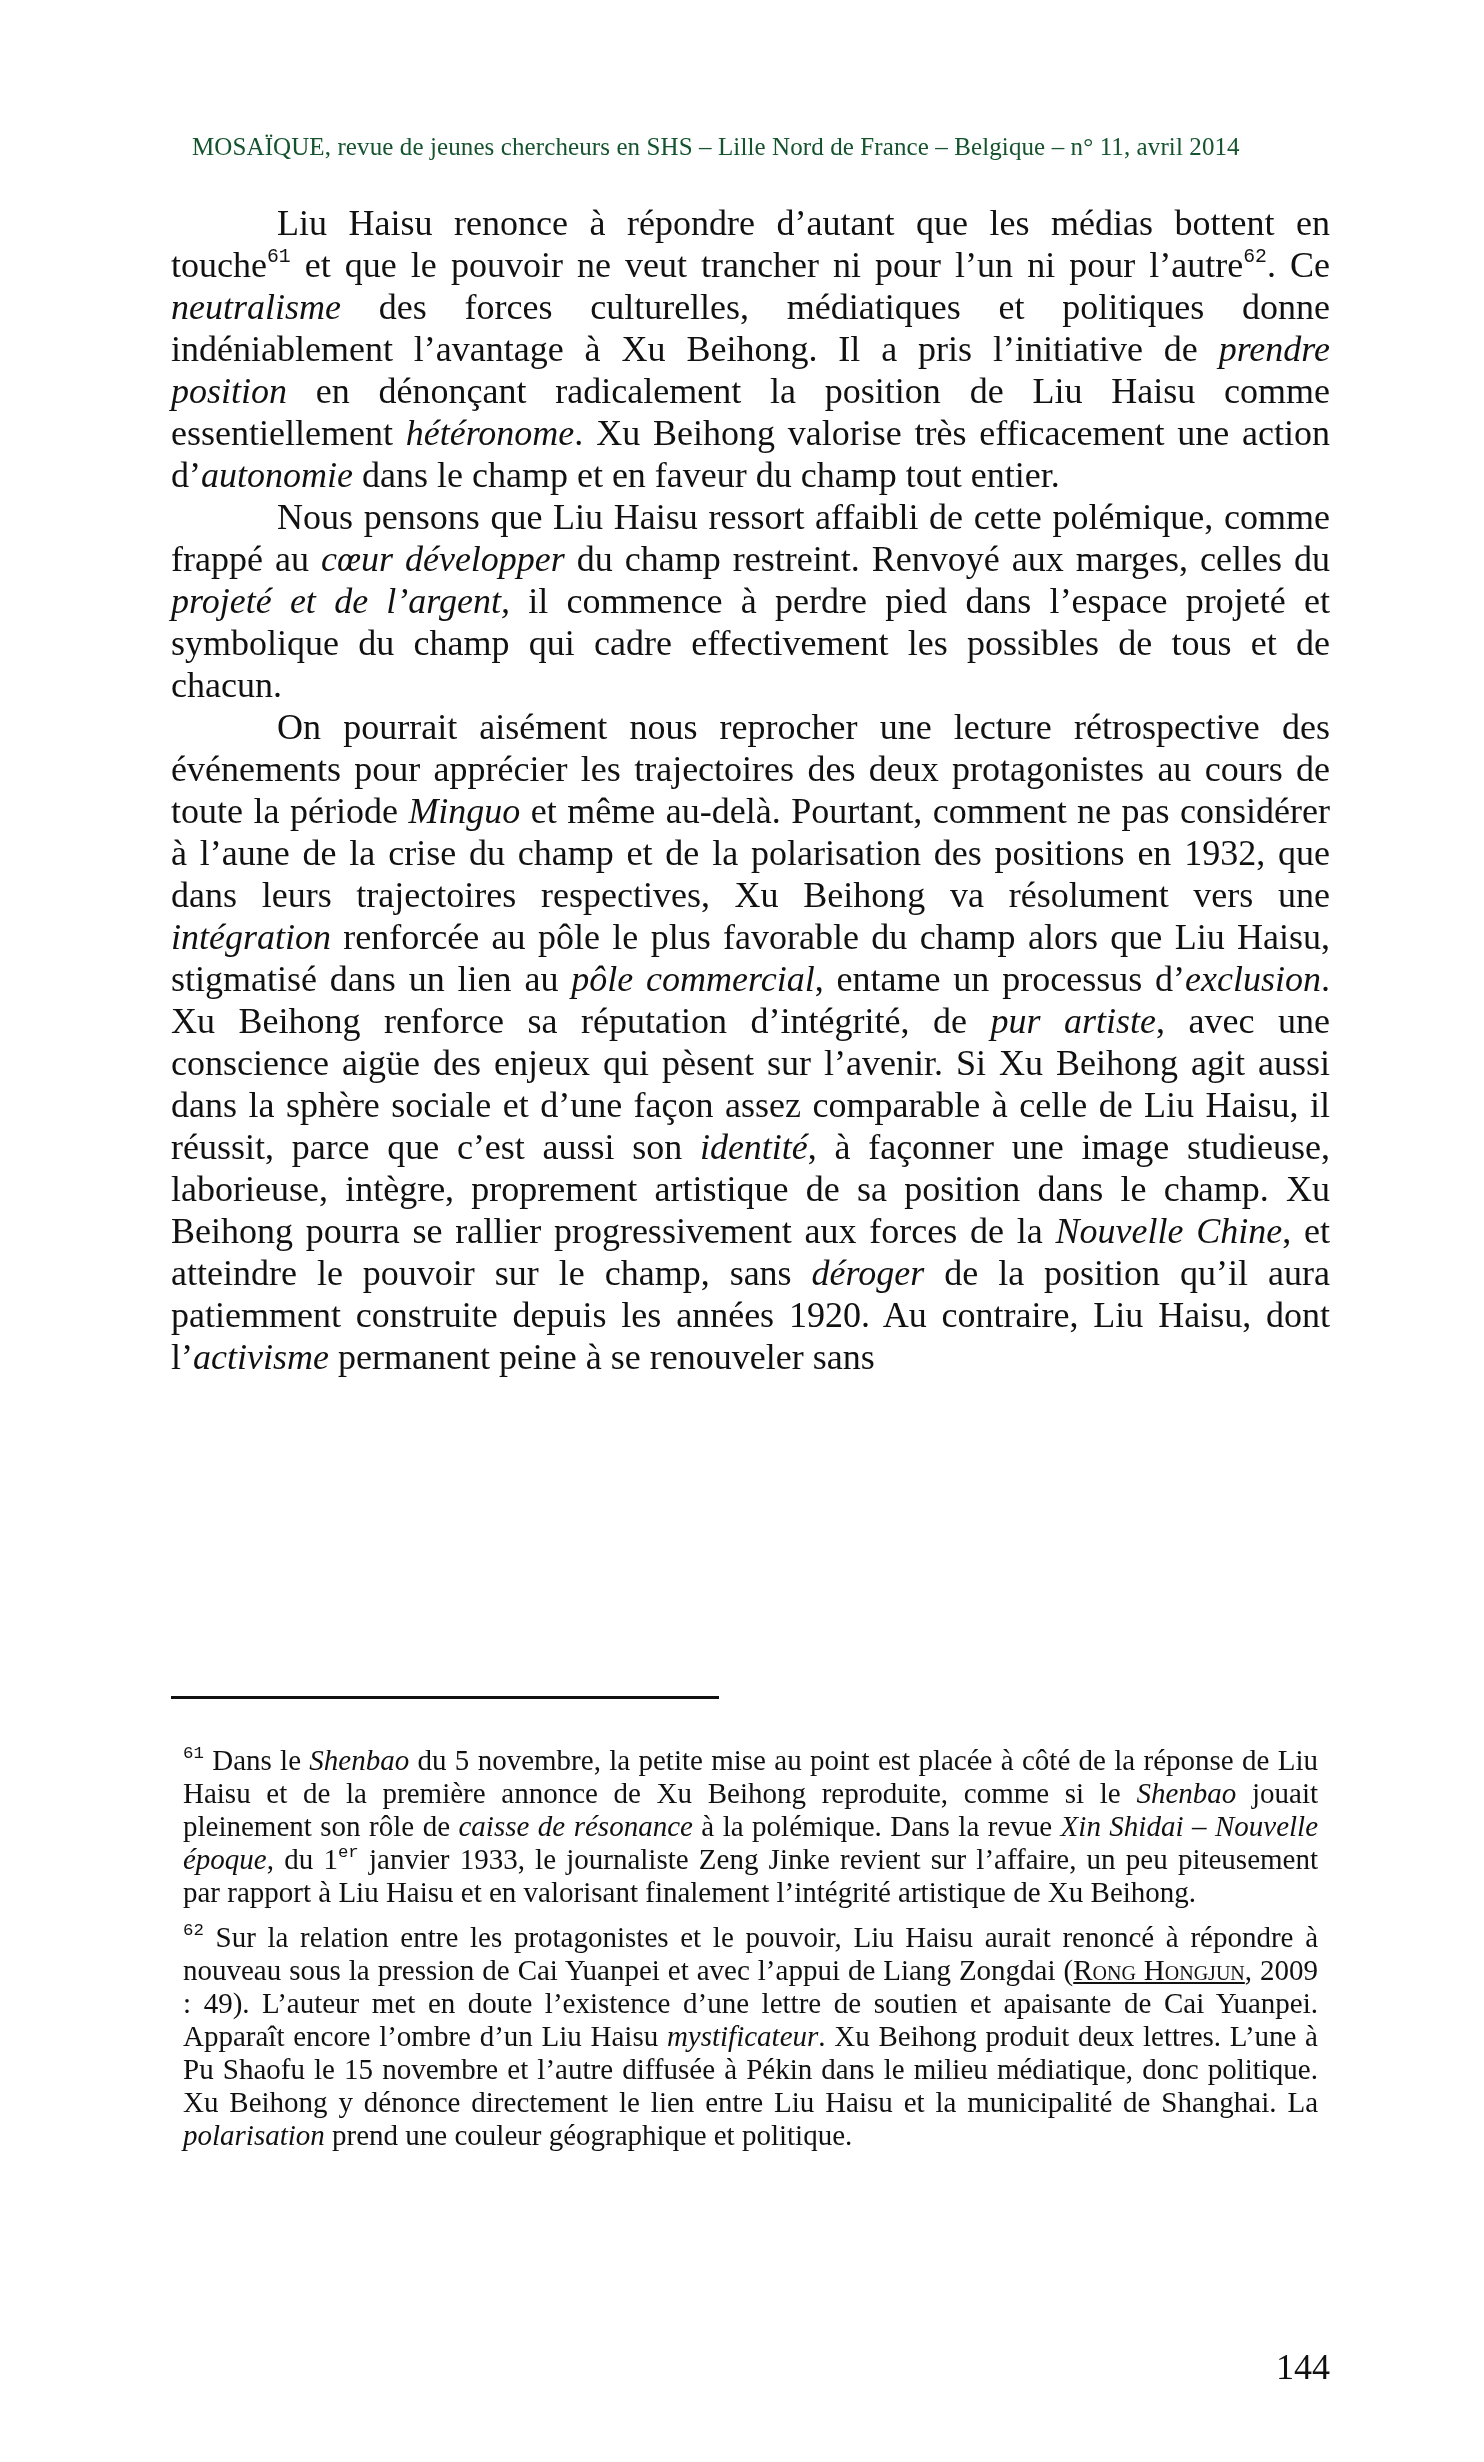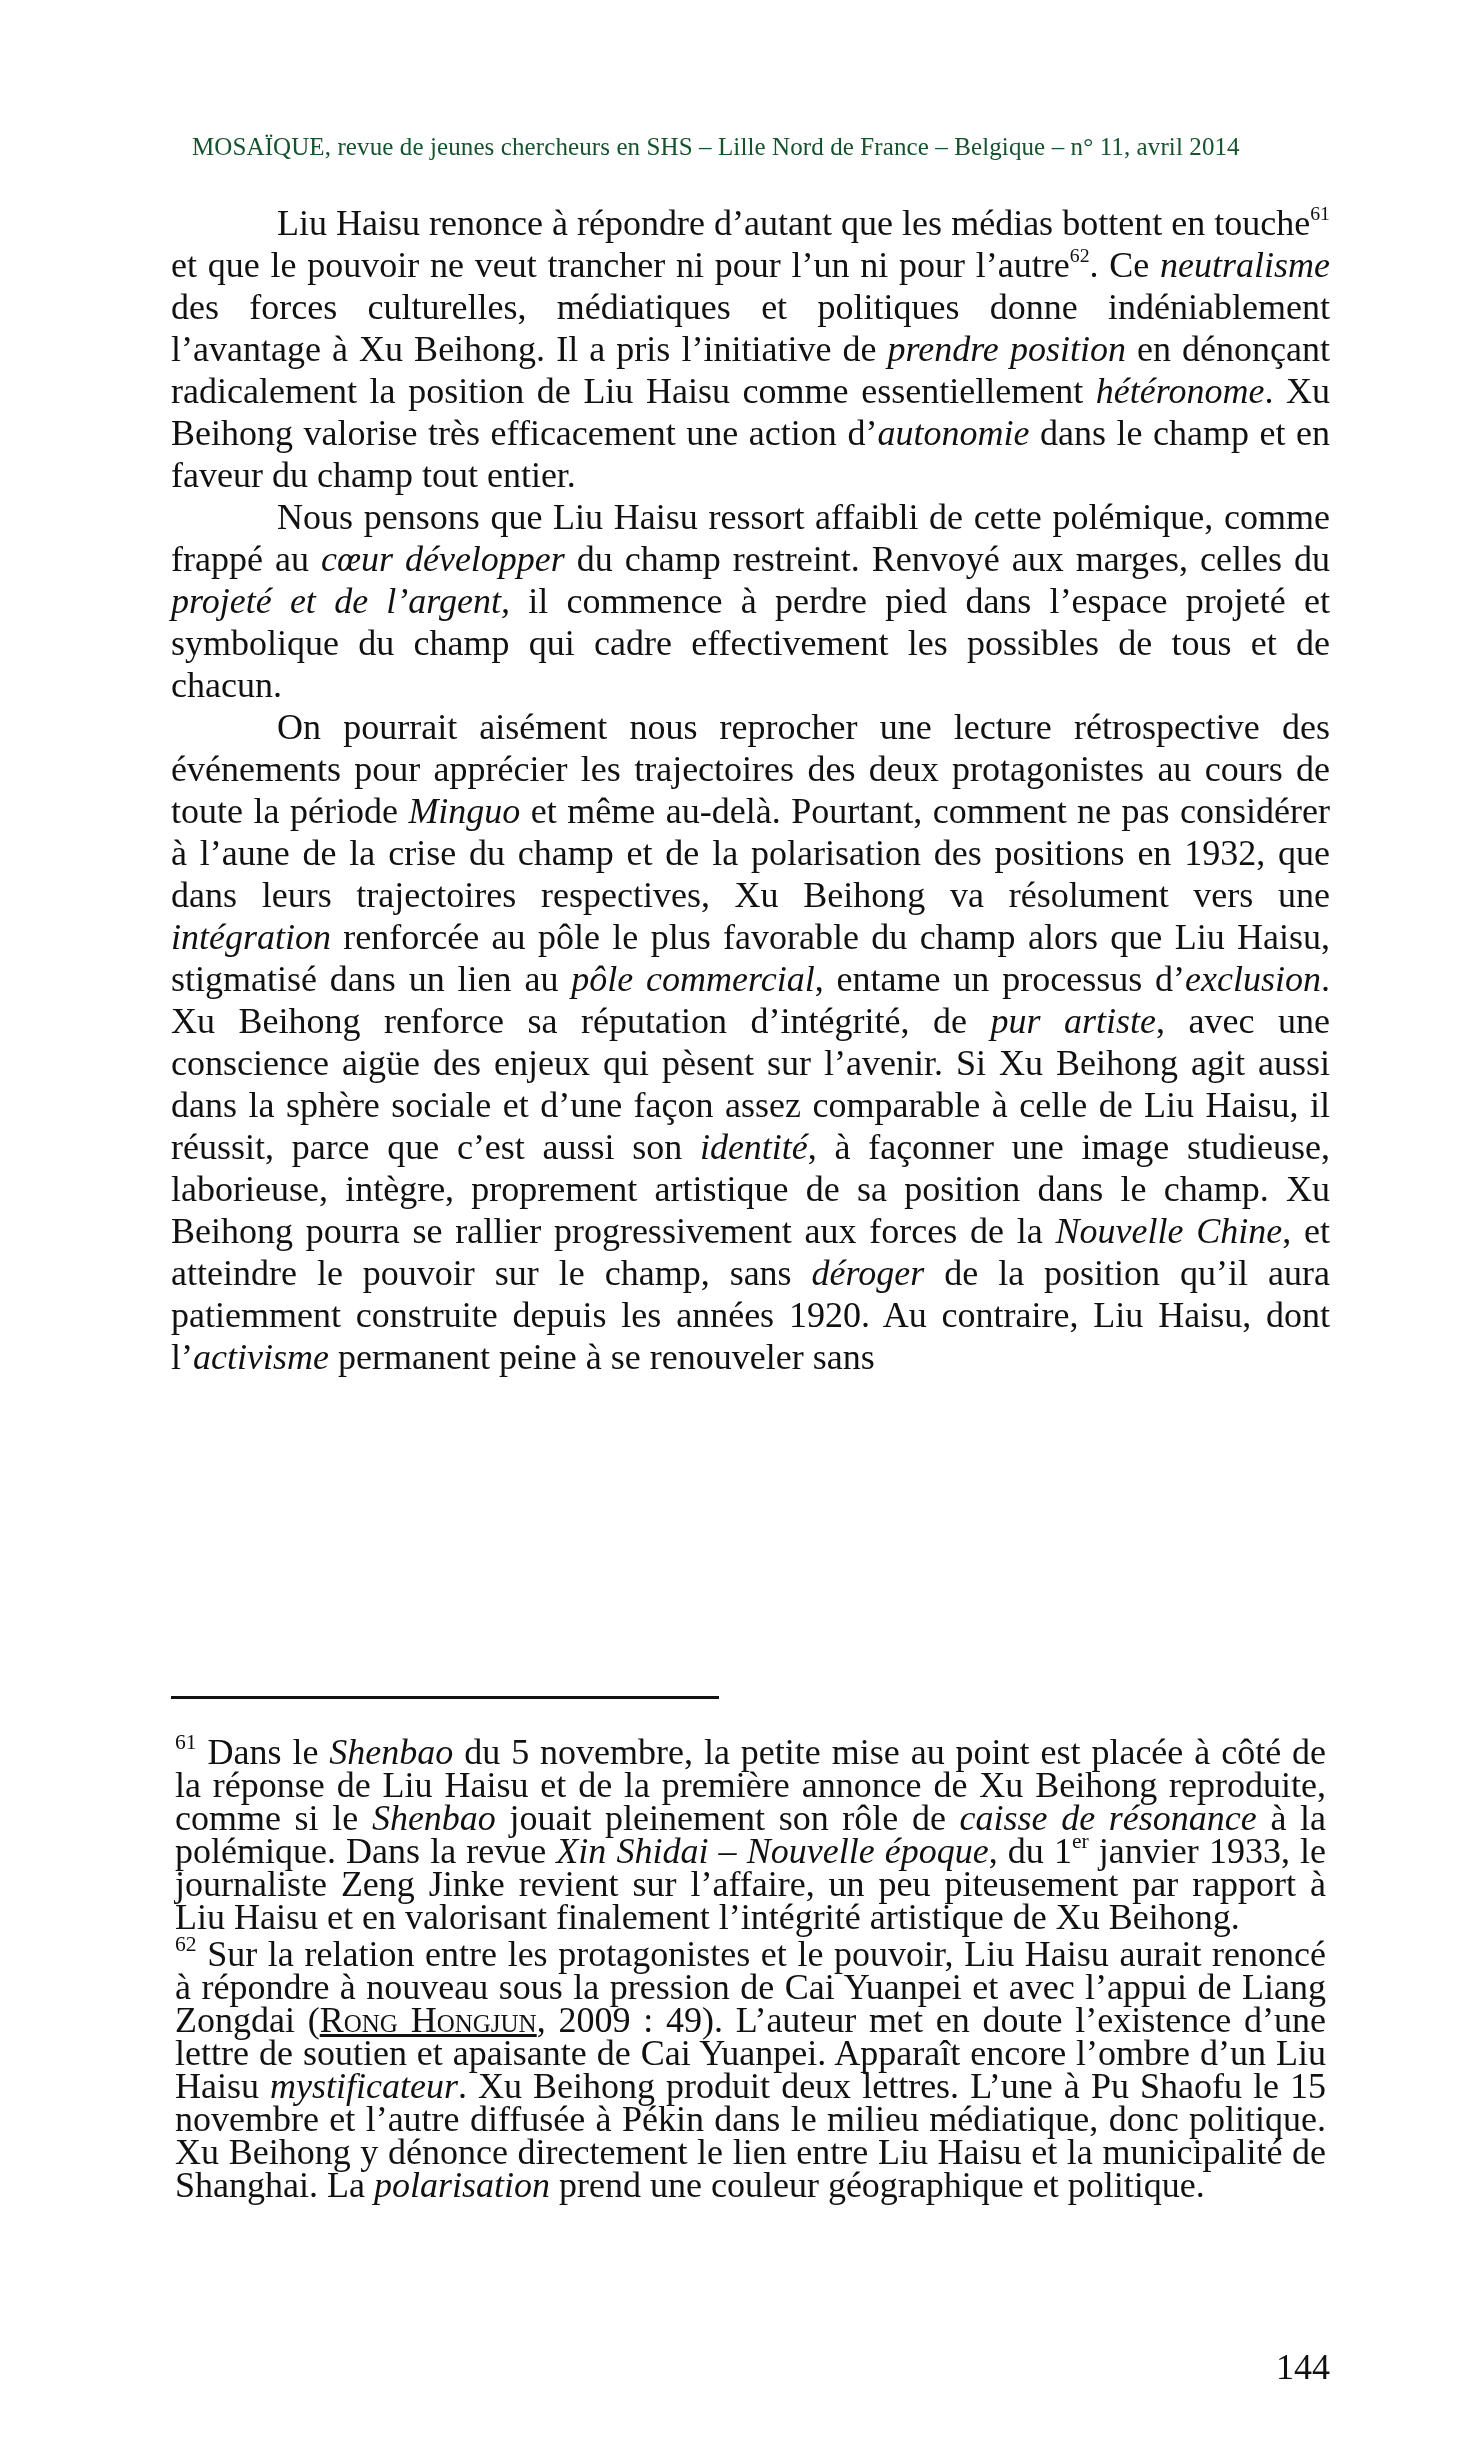--- a/index.html
+++ b/index.html
@@ -2,26 +2,26 @@
 <html style="font-size:14.4px"><head>
 <meta charset="utf-8">
 <style>
   html, body { margin: 0; padding: 0; background: #ffffff; }
   body { width: 1485px; height: 2462px; position: relative; overflow: hidden; color: #111111; font-family: "Liberation Serif", "DejaVu Serif", serif; }
   .header { position: absolute; left: 144px; top: 133px; width: 1195px; font-size: 25px; letter-spacing: 0.1px; white-space: nowrap; color: #14532d; margin-left: 48px; }
   .body-text { position: absolute; left: 171px; top: 202px; width: 1159px; }
   .body-text p { margin: 0; font-size: 36px; line-height: 42px; text-align: justify; }
   .body-text p.indent { text-indent: 106px; }
   .body-text p.noindent { text-indent: 0; }
-  sup { font-size: 0.55em; line-height: 0; vertical-align: 0.75em; }
+  sup { font-size: 0.55em; line-height: 0; vertical-align: 0.75em; font-family: Liberation Mono, monospace; }
   i { font-style: italic; }
   .sc { font-variant: small-caps; text-decoration: underline; }
   .fn-rule { position: absolute; left: 171px; top: 1696px; width: 548px; height: 2.7px; background: #111; }
   .footnotes { position: absolute; left: 171px; top: 1732px; width: 1159px; }
-  .footnotes p { margin: 4px; font-size: 36px; line-height: 33px; text-align: justify; }
+  .footnotes p { margin: 12px; font-size: 29px; line-height: 33px; text-align: justify; }
   .footnotes sup { font-size: 0.6em; vertical-align: 0.7em; }
   .page-number { position: absolute; right: 155px; top: 2346px; font-size: 36px; margin-left: 16px; }
 </style>
 </head>
 <body>
 
 <div class="header">MOSAÏQUE, revue de jeunes chercheurs en SHS – Lille Nord de France – Belgique – n° 11, avril 2014</div>
 
 <div class="body-text">
   <p class="indent">Liu Haisu renonce à répondre d’autant que les médias bottent en touche<sup>61</sup> et que le pouvoir ne veut trancher ni pour l’un ni pour l’autre<sup>62</sup>. Ce <i>neutralisme</i> des forces culturelles, médiatiques et politiques donne indéniablement l’avantage à Xu Beihong. Il a pris l’initiative de <i>prendre position</i> en dénonçant radicalement la position de Liu Haisu comme essentiellement <i>hétéronome</i>. Xu Beihong valorise très efficacement une action d’<i>autonomie</i> dans le champ et en faveur du champ tout entier.</p>

